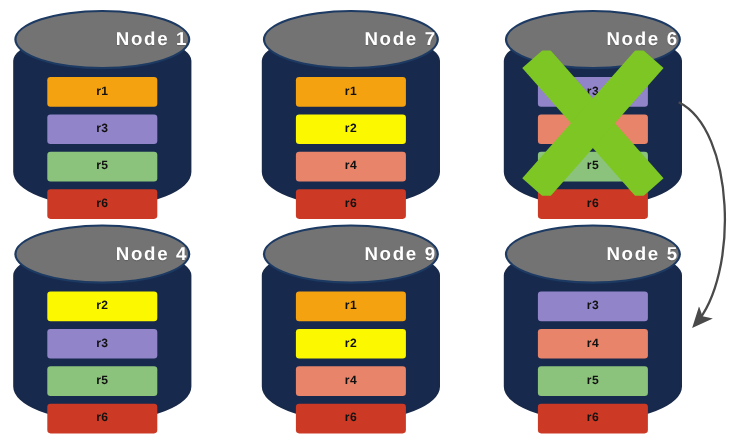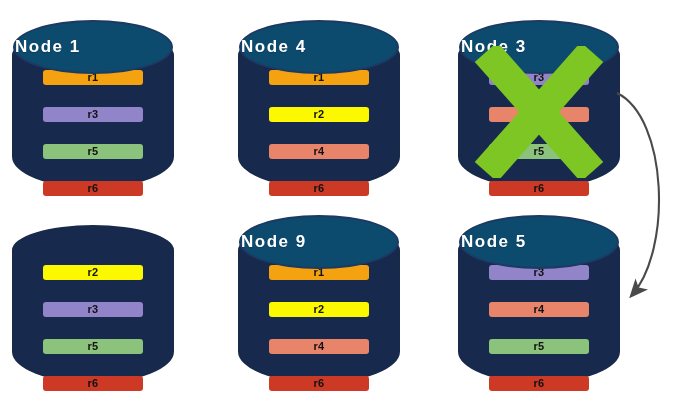--- a/index.html
+++ b/index.html
@@ -38,30 +38,30 @@
     height: 158px;
     background: #172A4E;
     border-radius: 50% / 16% 16% 20% 20%;
     box-sizing: border-box;
     border: 2px solid #18294a;
   }
 
   .cyl-top {
     position: absolute;
     left: 1px;
-    top: 12px;
+    top: 1px;
     width: 160px;
     height: 54px;
-    background: #0c4a6e;
+    background: #737373;
     border-radius: 50%;
     border: 2px solid #1d3a63;
     box-sizing: border-box;
     display: flex;
     align-items: center;
-    justify-content: flex-start;
+    justify-content: flex-end;
   }
 
   .node-label {
     color: #ffffff;
     font-size: 17px;
     font-weight: bold;
     letter-spacing: 1.5px;
     line-height: 1;
     margin-top: -2px;
     white-space: nowrap;
@@ -71,22 +71,22 @@
   
   .replicas {
     position: absolute;
     left: 31px;
     top: 62px;
     width: 100px;
   }
 
   .replica {
     position: relative;
-    height: 15px;
-    margin-bottom: 22px;
+    height: 27px;
+    margin-bottom: 7px;
     border-radius: 3px;
     display: flex;
     align-items: center;
     justify-content: center;
   }
 
   .replica-label {
     font-size: 11px;
     font-weight: bold;
     color: #111111;
@@ -150,41 +150,41 @@
             <span class="replica-label">r2</span>
           </div>
           <div class="replica" style="background: rgb(232, 132, 106);">
             <span class="replica-label">r4</span>
           </div>
           <div class="replica" style="background: rgb(204, 58, 38);">
             <span class="replica-label">r6</span>
           </div>
         </div>
         <div class="cyl-top">
-          <span class="node-label">Node 4</span>
+          <span class="node-label">Node 7</span>
         </div>
       </div>
       <div class="node" style="left: 458px; top: 8px;">
         <div class="cyl-body"></div>
         <div class="replicas">
           <div class="replica" style="background: rgb(145, 132, 200);">
             <span class="replica-label">r3</span>
           </div>
           <div class="replica" style="background: rgb(232, 132, 106);">
             <span class="replica-label">r4</span>
           </div>
           <div class="replica" style="background: rgb(140, 195, 124);">
             <span class="replica-label">r5</span>
           </div>
           <div class="replica" style="background: rgb(204, 58, 38);">
             <span class="replica-label">r6</span>
           </div>
         </div>
         <div class="cyl-top">
-          <span class="node-label">Node 3</span>
+          <span class="node-label">Node 6</span>
         </div>
         <svg class="fail-x" viewBox="0 0 146 132">
           <g stroke="#7DC623" stroke-width="30" stroke-linecap="butt">
             <line x1="20" y1="6" x2="126" y2="126"></line>
             <line x1="126" y1="6" x2="20" y2="126"></line>
           </g>
         </svg>
       </div>
       <div class="node" style="left: 12px; top: 203px;">
         <div class="cyl-body"></div>
@@ -194,20 +194,23 @@
           </div>
           <div class="replica" style="background: rgb(145, 132, 200);">
             <span class="replica-label">r3</span>
           </div>
           <div class="replica" style="background: rgb(140, 195, 124);">
             <span class="replica-label">r5</span>
           </div>
           <div class="replica" style="background: rgb(204, 58, 38);">
             <span class="replica-label">r6</span>
           </div>
+        </div>
+        <div class="cyl-top">
+          <span class="node-label">Node 4</span>
         </div>
       </div>
       <div class="node" style="left: 238px; top: 203px;">
         <div class="cyl-body"></div>
         <div class="replicas">
           <div class="replica" style="background: rgb(245, 162, 17);">
             <span class="replica-label">r1</span>
           </div>
           <div class="replica" style="background: rgb(251, 248, 0);">
             <span class="replica-label">r2</span>

